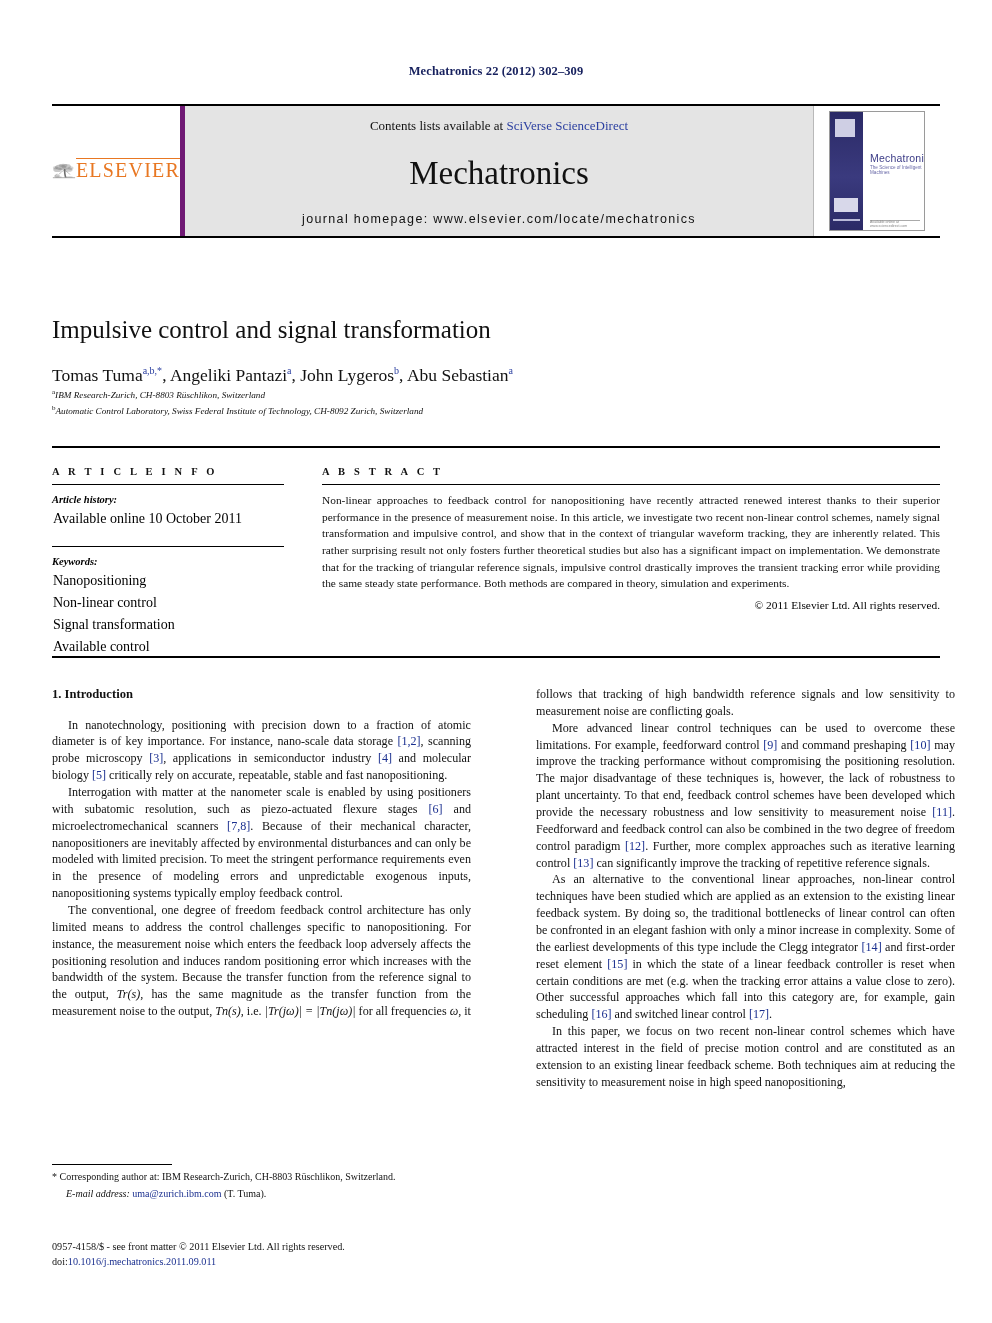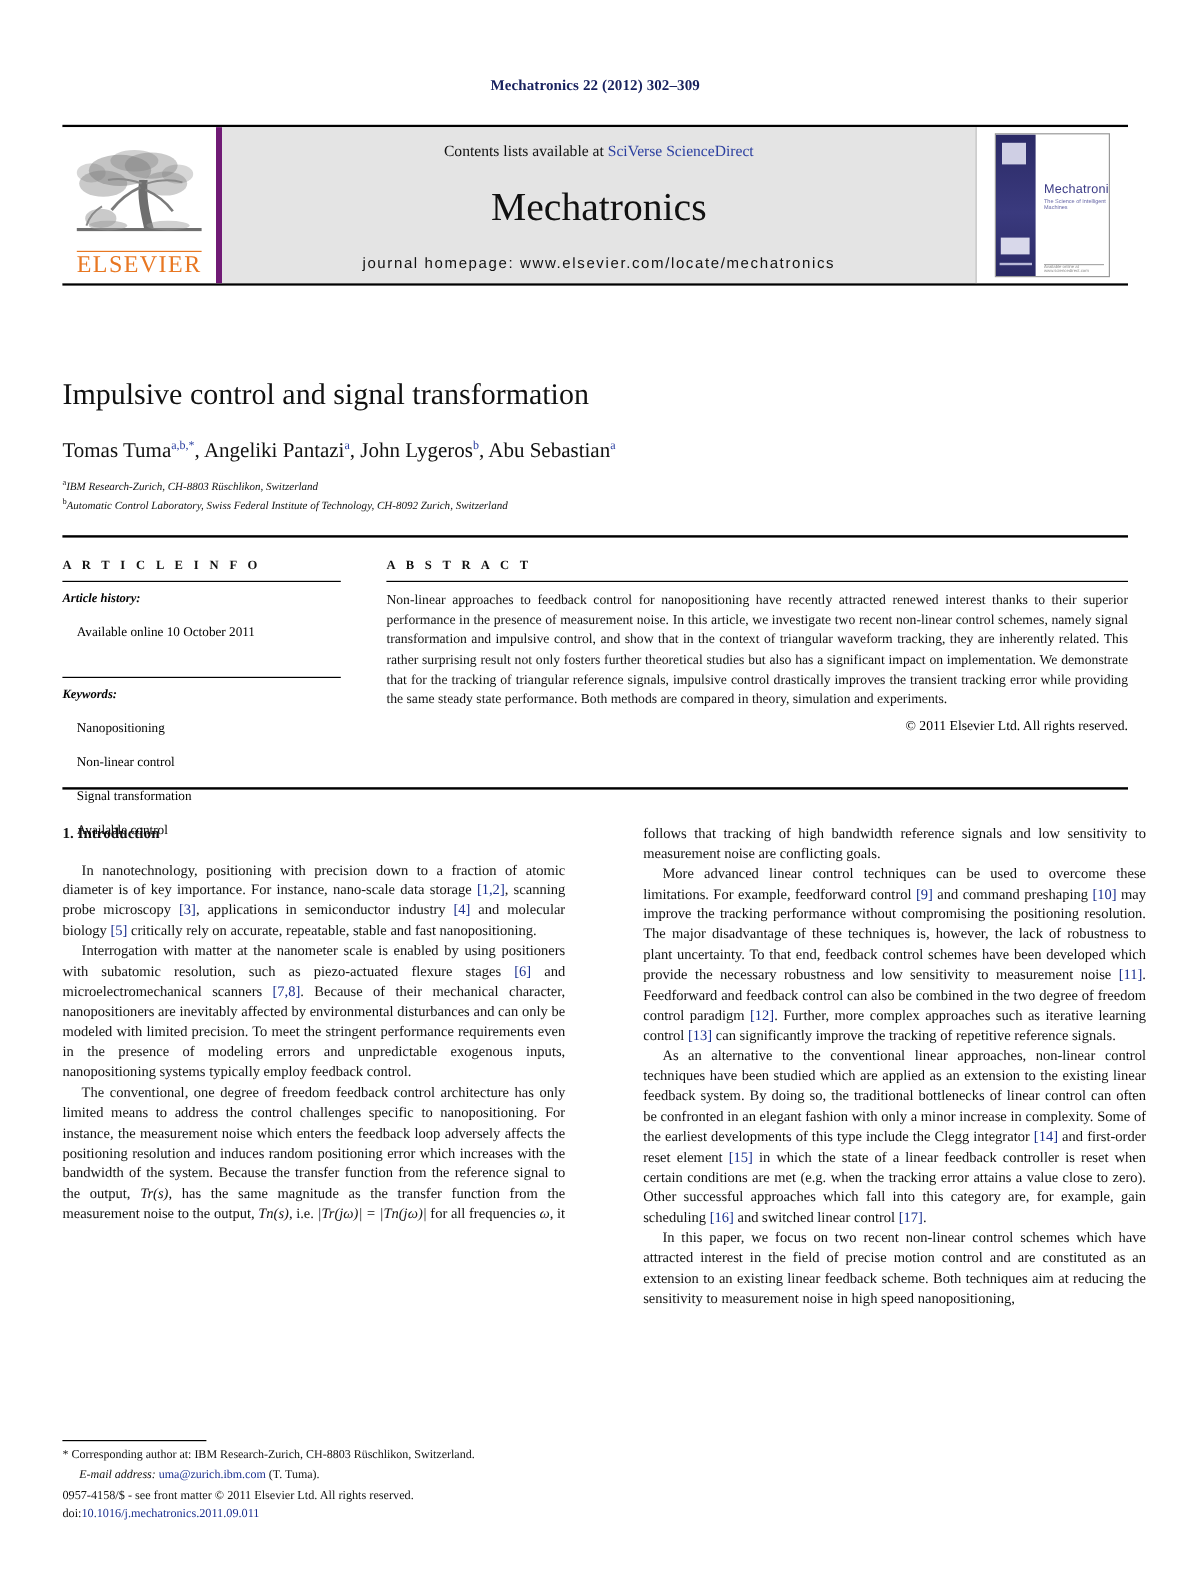--- a/index.html
+++ b/index.html
@@ -47,22 +47,20 @@
     box-sizing: border-box;
     display: flex;
     align-items: stretch;
   }
   .masthead-logo {
     width: 128px;
     flex: 0 0 128px;
     position: relative;
     background: #fff;
     display: flex;
-    flex-direction: column;
-    justify-content: flex-end;
     align-items: center;
     padding-bottom: 4px;
     box-sizing: border-box;
   }
   .tree-svg { display:block; width: 112px; height: 88px; margin-top:6px;}
   .elsevier-word {
     font-family: "Liberation Serif", serif;
     font-size: 20px;
     letter-spacing: 1.2px;
     color: #e87722;
@@ -192,21 +190,20 @@
     font-size: 17.5px;
     color: #111;
     line-height: 1.3;
   }
   .authors sup {
     font-size: 10px;
     color: #2b3fa0;
     vertical-align: super;
   }
   .affils {
-    margin-top: 10px;
     font-size: 9.2px;
     font-style: italic;
     line-height: 1.5;
     color: #111;
   }
   .affils sup {
     font-size: 7px;
     font-style: normal;
     vertical-align: super;
   }
@@ -245,22 +242,22 @@
     margin: 0 0 7px 0;
   }
   .info-label {
     font-size: 10.5px;
     font-style: italic;
     font-weight: bold;
     margin: 0;
     line-height: 1.45;
   }
   .info-val {
-    font-size: 11px;
-    margin: 12px;
+    font-size: 14px;
+    margin: 1px;
     line-height: 1.5;
   }
   .kw-gap { height: 16px; }
   .abstract-text {
     font-size: 11.4px;
     line-height: 1.46;
     text-align: justify;
     margin: 0;
     color: #111;
   }
@@ -293,21 +290,21 @@
     text-indent: 16px;
   }
   .body-col p.noindent { text-indent: 0; }
   .ref { color: #1a2f8f; }
   .mathit { font-style: italic; }
 
   
   .footnote {
     position: absolute;
     left: 52px;
-    top: 1200px;
+    top: 1164px;
     width: 419px;
     font-size: 10px;
     line-height: 1.4;
     color: #111;
   }
   .footnote-rule {
     width: 120px;
     border-top: 1.3px solid #000;
     margin-bottom: 5px;
   }

